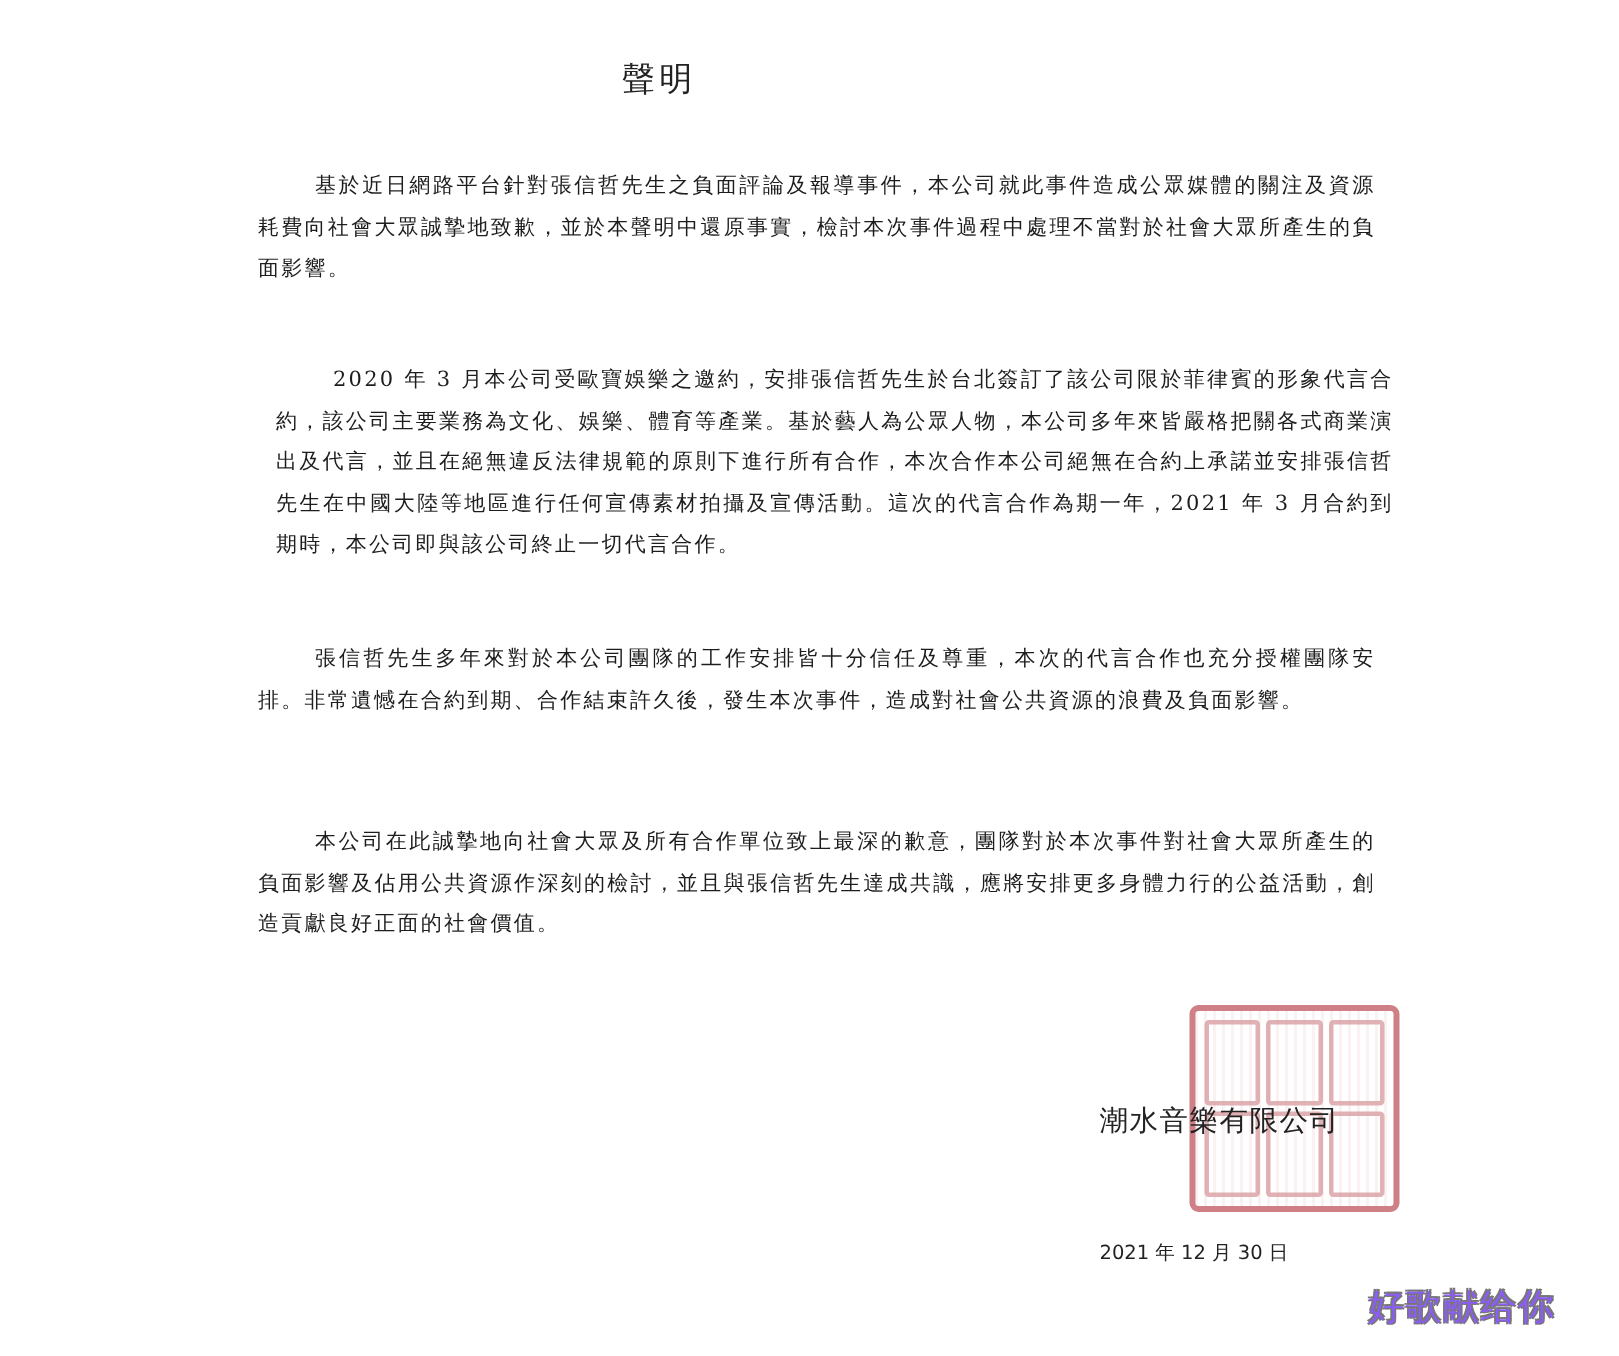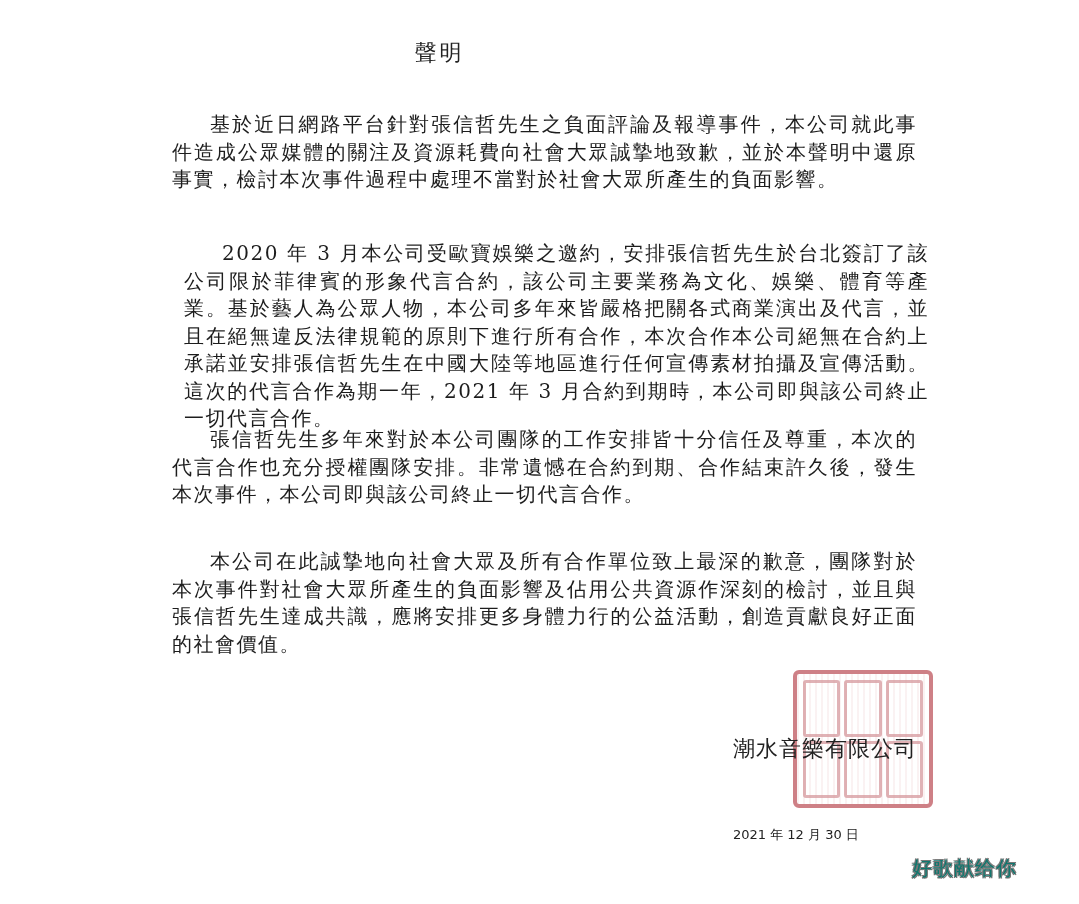--- a/index.html
+++ b/index.html
@@ -6,60 +6,60 @@
   body {
     width: 1079px; height: 904px; background: #ffffff; position: relative; overflow: hidden;
     font-family: "DejaVu Serif", "Liberation Serif", serif; color: #1a1a1a;
   }
   .title {
     position: absolute; left: 0; top: 38px; width: 879px; text-align: center;
     font-size: 22px; letter-spacing: 3px; color: #222;
   }
   .para {
     position: absolute; left: 172px; width: 745px;
-    font-size: 20px; line-height: 27.5px; text-indent: 38px;
+    font-size: 14px; line-height: 27.5px; text-indent: 38px;
     letter-spacing: 1.5px; text-align: justify; color: #1d1d1d;
   }
   #p1 { top: 111px; }
   #p2 { top: 228px; }
   #p3 { top: 426px; }
   #p4 { top: 548px; }
   .seal {
     position: absolute; left: 793px; top: 670px; width: 140px; height: 138px;
     border: 4px solid #c9737a; border-radius: 6px; box-sizing: border-box;
     background: repeating-linear-gradient(90deg, rgba(201,115,122,0.10) 0 2px, transparent 2px 6px);
     display: grid; grid-template-columns: 1fr 1fr 1fr; grid-template-rows: 1fr 1fr;
     padding: 6px; gap: 4px; opacity: 0.9;
   }
   .seal span {
     border: 3px solid #cf868c; border-radius: 3px; opacity: 0.7;
   }
   .company {
     position: absolute; left: 733px; top: 734px;
-    font-family: "DejaVu Sans", "Liberation Sans", sans-serif; font-size: 22px; color: #222; letter-spacing: 1px;
+    font-family: "DejaVu Sans", "Liberation Sans", sans-serif; font-size: 19px; color: #222; letter-spacing: 1px;
   }
   .date {
     position: absolute; left: 733px; top: 826px;
     font-family: "DejaVu Sans", "Liberation Sans", sans-serif; font-size: 13px; color: #222;
   }
   .watermark {
     position: absolute; left: 912px; top: 855px;
-    font-family: Liberation Mono, monospace; font-size: 20px; color: #0f766e;
+    font-family: Liberation Mono, monospace; font-size: 24px; color: #8b5cf6;
     text-shadow: -1px -1px 0 #777, 1px -1px 0 #777, -1px 1px 0 #777, 1px 1px 0 #777;
     letter-spacing: 1px;
   }
 </style>
 </head>
 <body>
 
 <div class="title">聲明</div>
 
 <p class="para" id="p1" style="margin:0">基於近日網路平台針對張信哲先生之負面評論及報導事件，本公司就此事件造成公眾媒體的關注及資源耗費向社會大眾誠摯地致歉，並於本聲明中還原事實，檢討本次事件過程中處理不當對於社會大眾所產生的負面影響。</p>
 <p class="para" id="p2" style="margin:12px">2020 年 3 月本公司受歐寶娛樂之邀約，安排張信哲先生於台北簽訂了該公司限於菲律賓的形象代言合約，該公司主要業務為文化、娛樂、體育等產業。基於藝人為公眾人物，本公司多年來皆嚴格把關各式商業演出及代言，並且在絕無違反法律規範的原則下進行所有合作，本次合作本公司絕無在合約上承諾並安排張信哲先生在中國大陸等地區進行任何宣傳素材拍攝及宣傳活動。這次的代言合作為期一年，2021 年 3 月合約到期時，本公司即與該公司終止一切代言合作。</p>
-<p class="para" id="p3" style="margin:0">張信哲先生多年來對於本公司團隊的工作安排皆十分信任及尊重，本次的代言合作也充分授權團隊安排。非常遺憾在合約到期、合作結束許久後，發生本次事件，本公司即與該公司終止一切代言合作。</p>
+<p class="para" id="p3" style="margin:0">張信哲先生多年來對於本公司團隊的工作安排皆十分信任及尊重，本次的代言合作也充分授權團隊安排。非常遺憾在合約到期、合作結束許久後，發生本次事件，造成對社會公共資源的浪費及負面影響。</p>
 <p class="para" id="p4" style="margin:0">本公司在此誠摯地向社會大眾及所有合作單位致上最深的歉意，團隊對於本次事件對社會大眾所產生的負面影響及佔用公共資源作深刻的檢討，並且與張信哲先生達成共識，應將安排更多身體力行的公益活動，創造貢獻良好正面的社會價值。</p>
 
 <div class="seal">
   <span></span>
   <span></span>
   <span></span>
   <span></span>
   <span></span>
   <span></span>
 </div>

